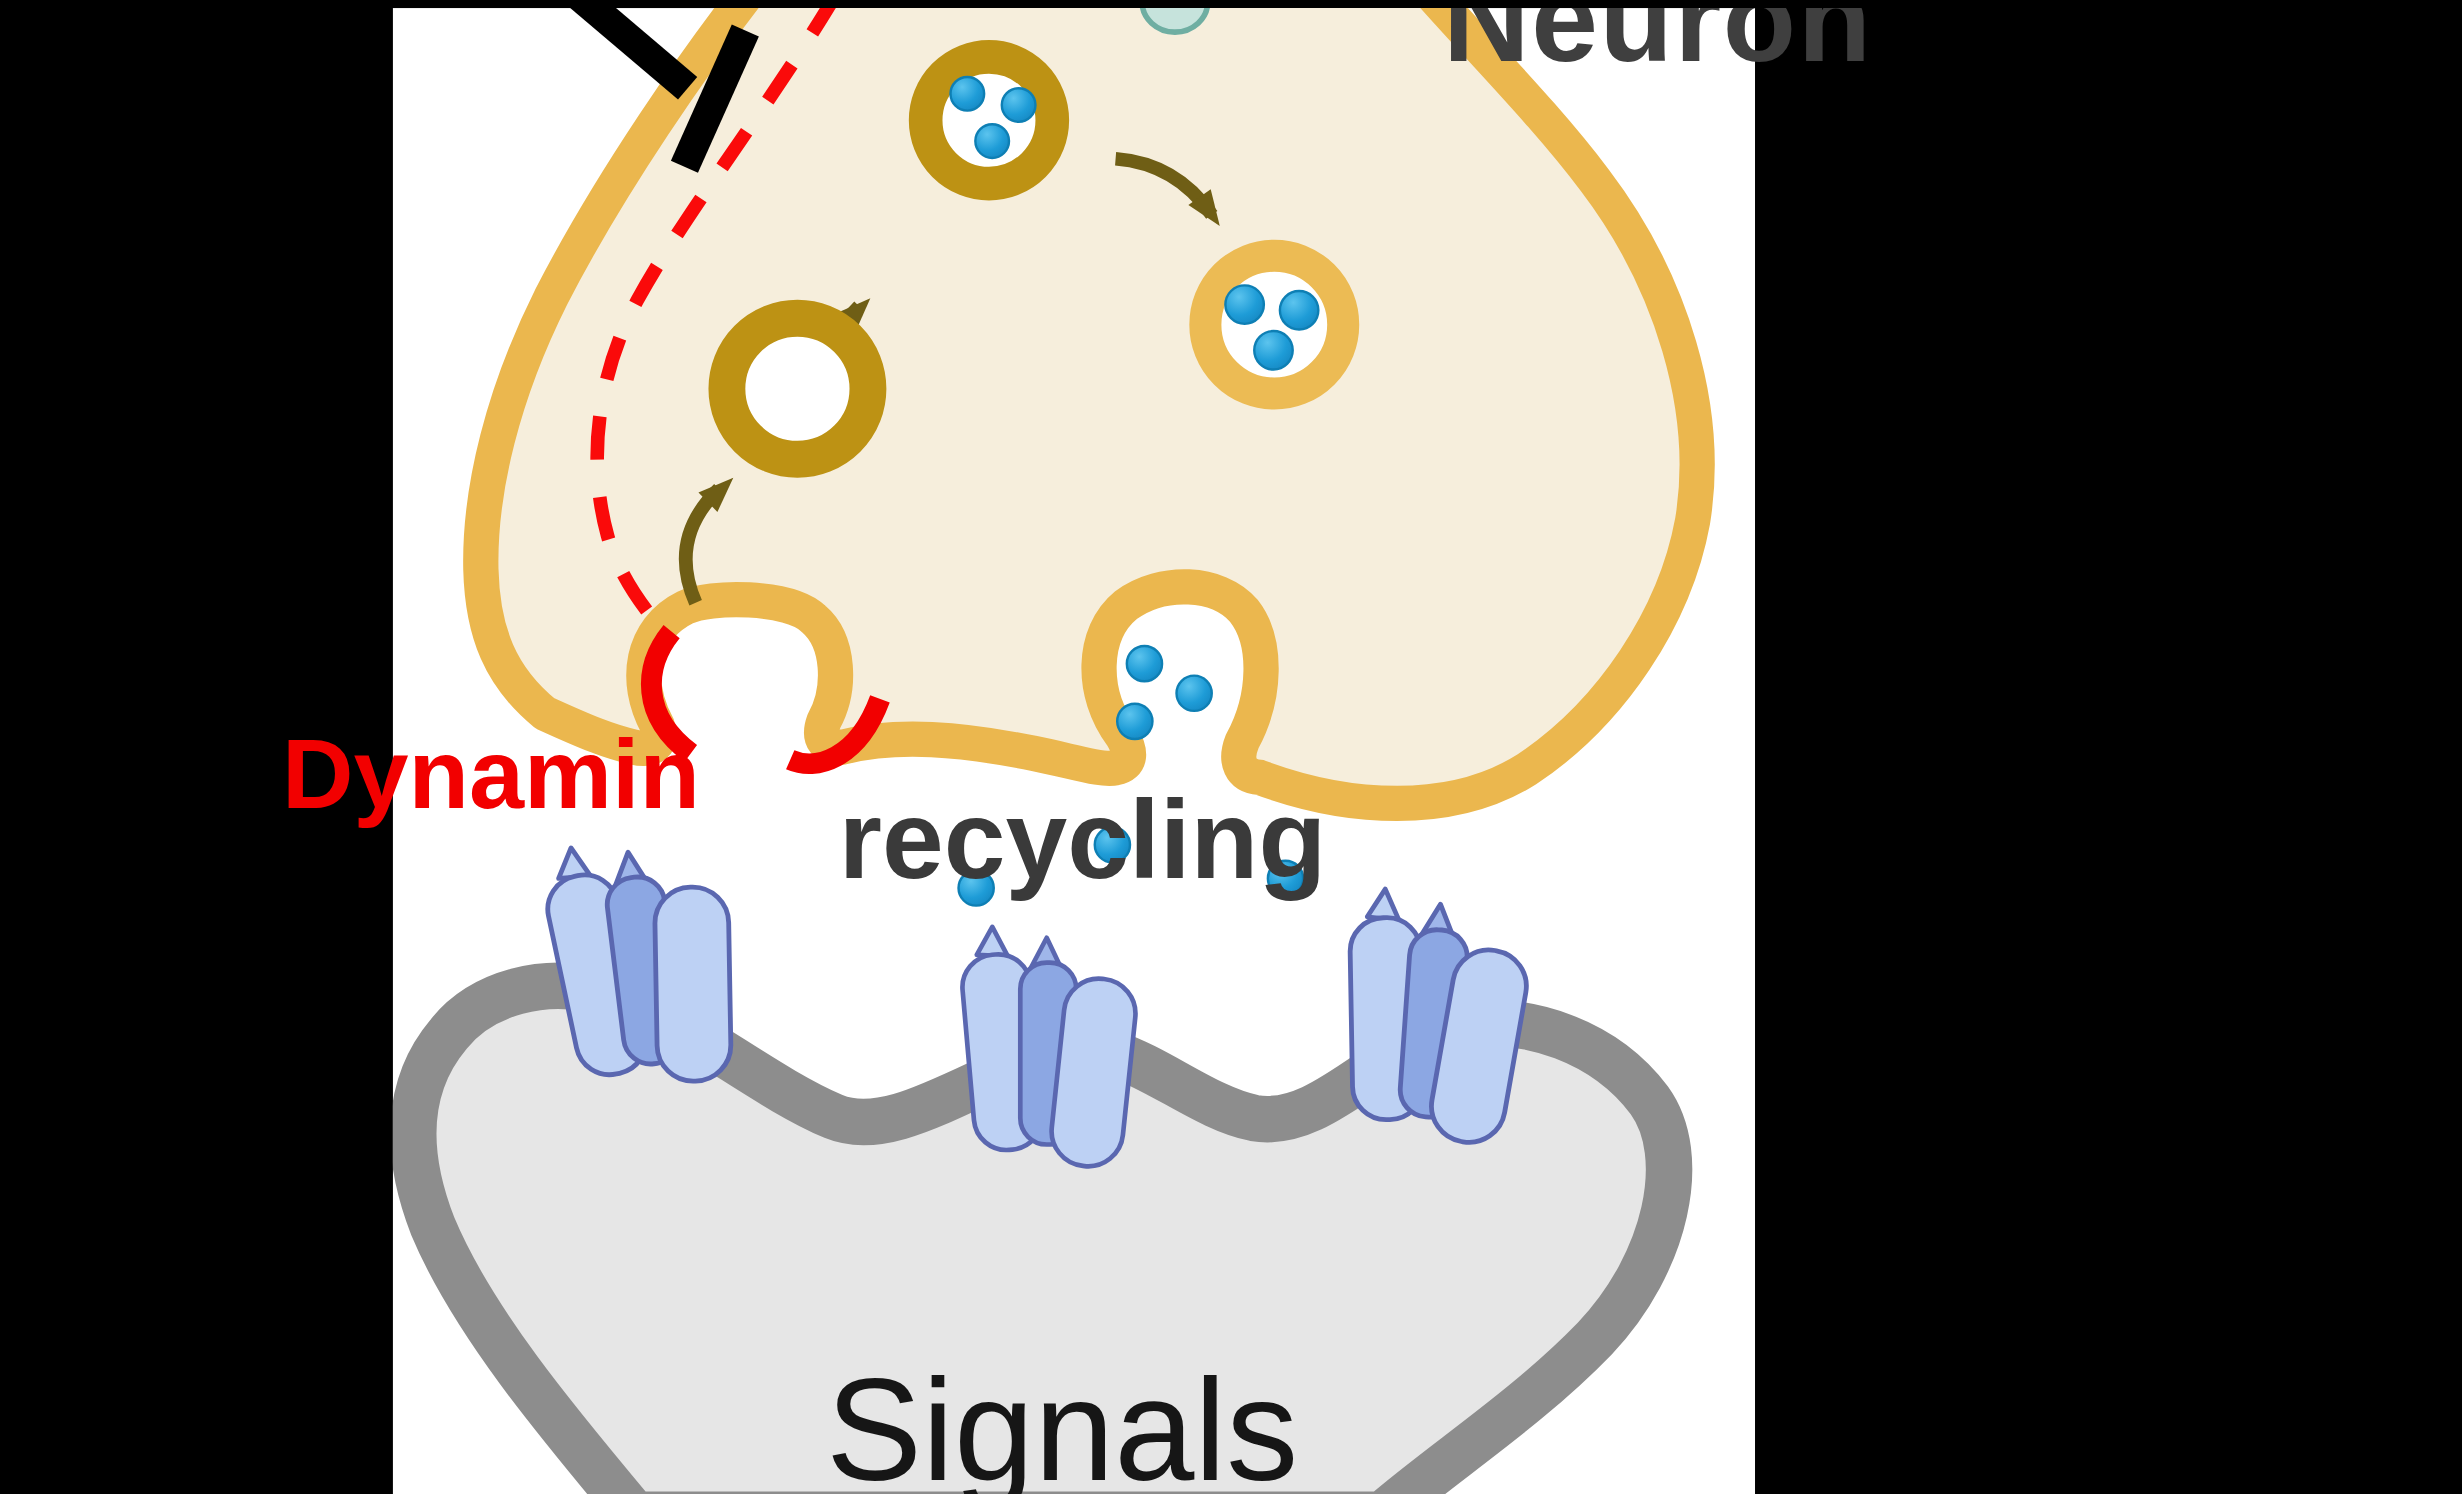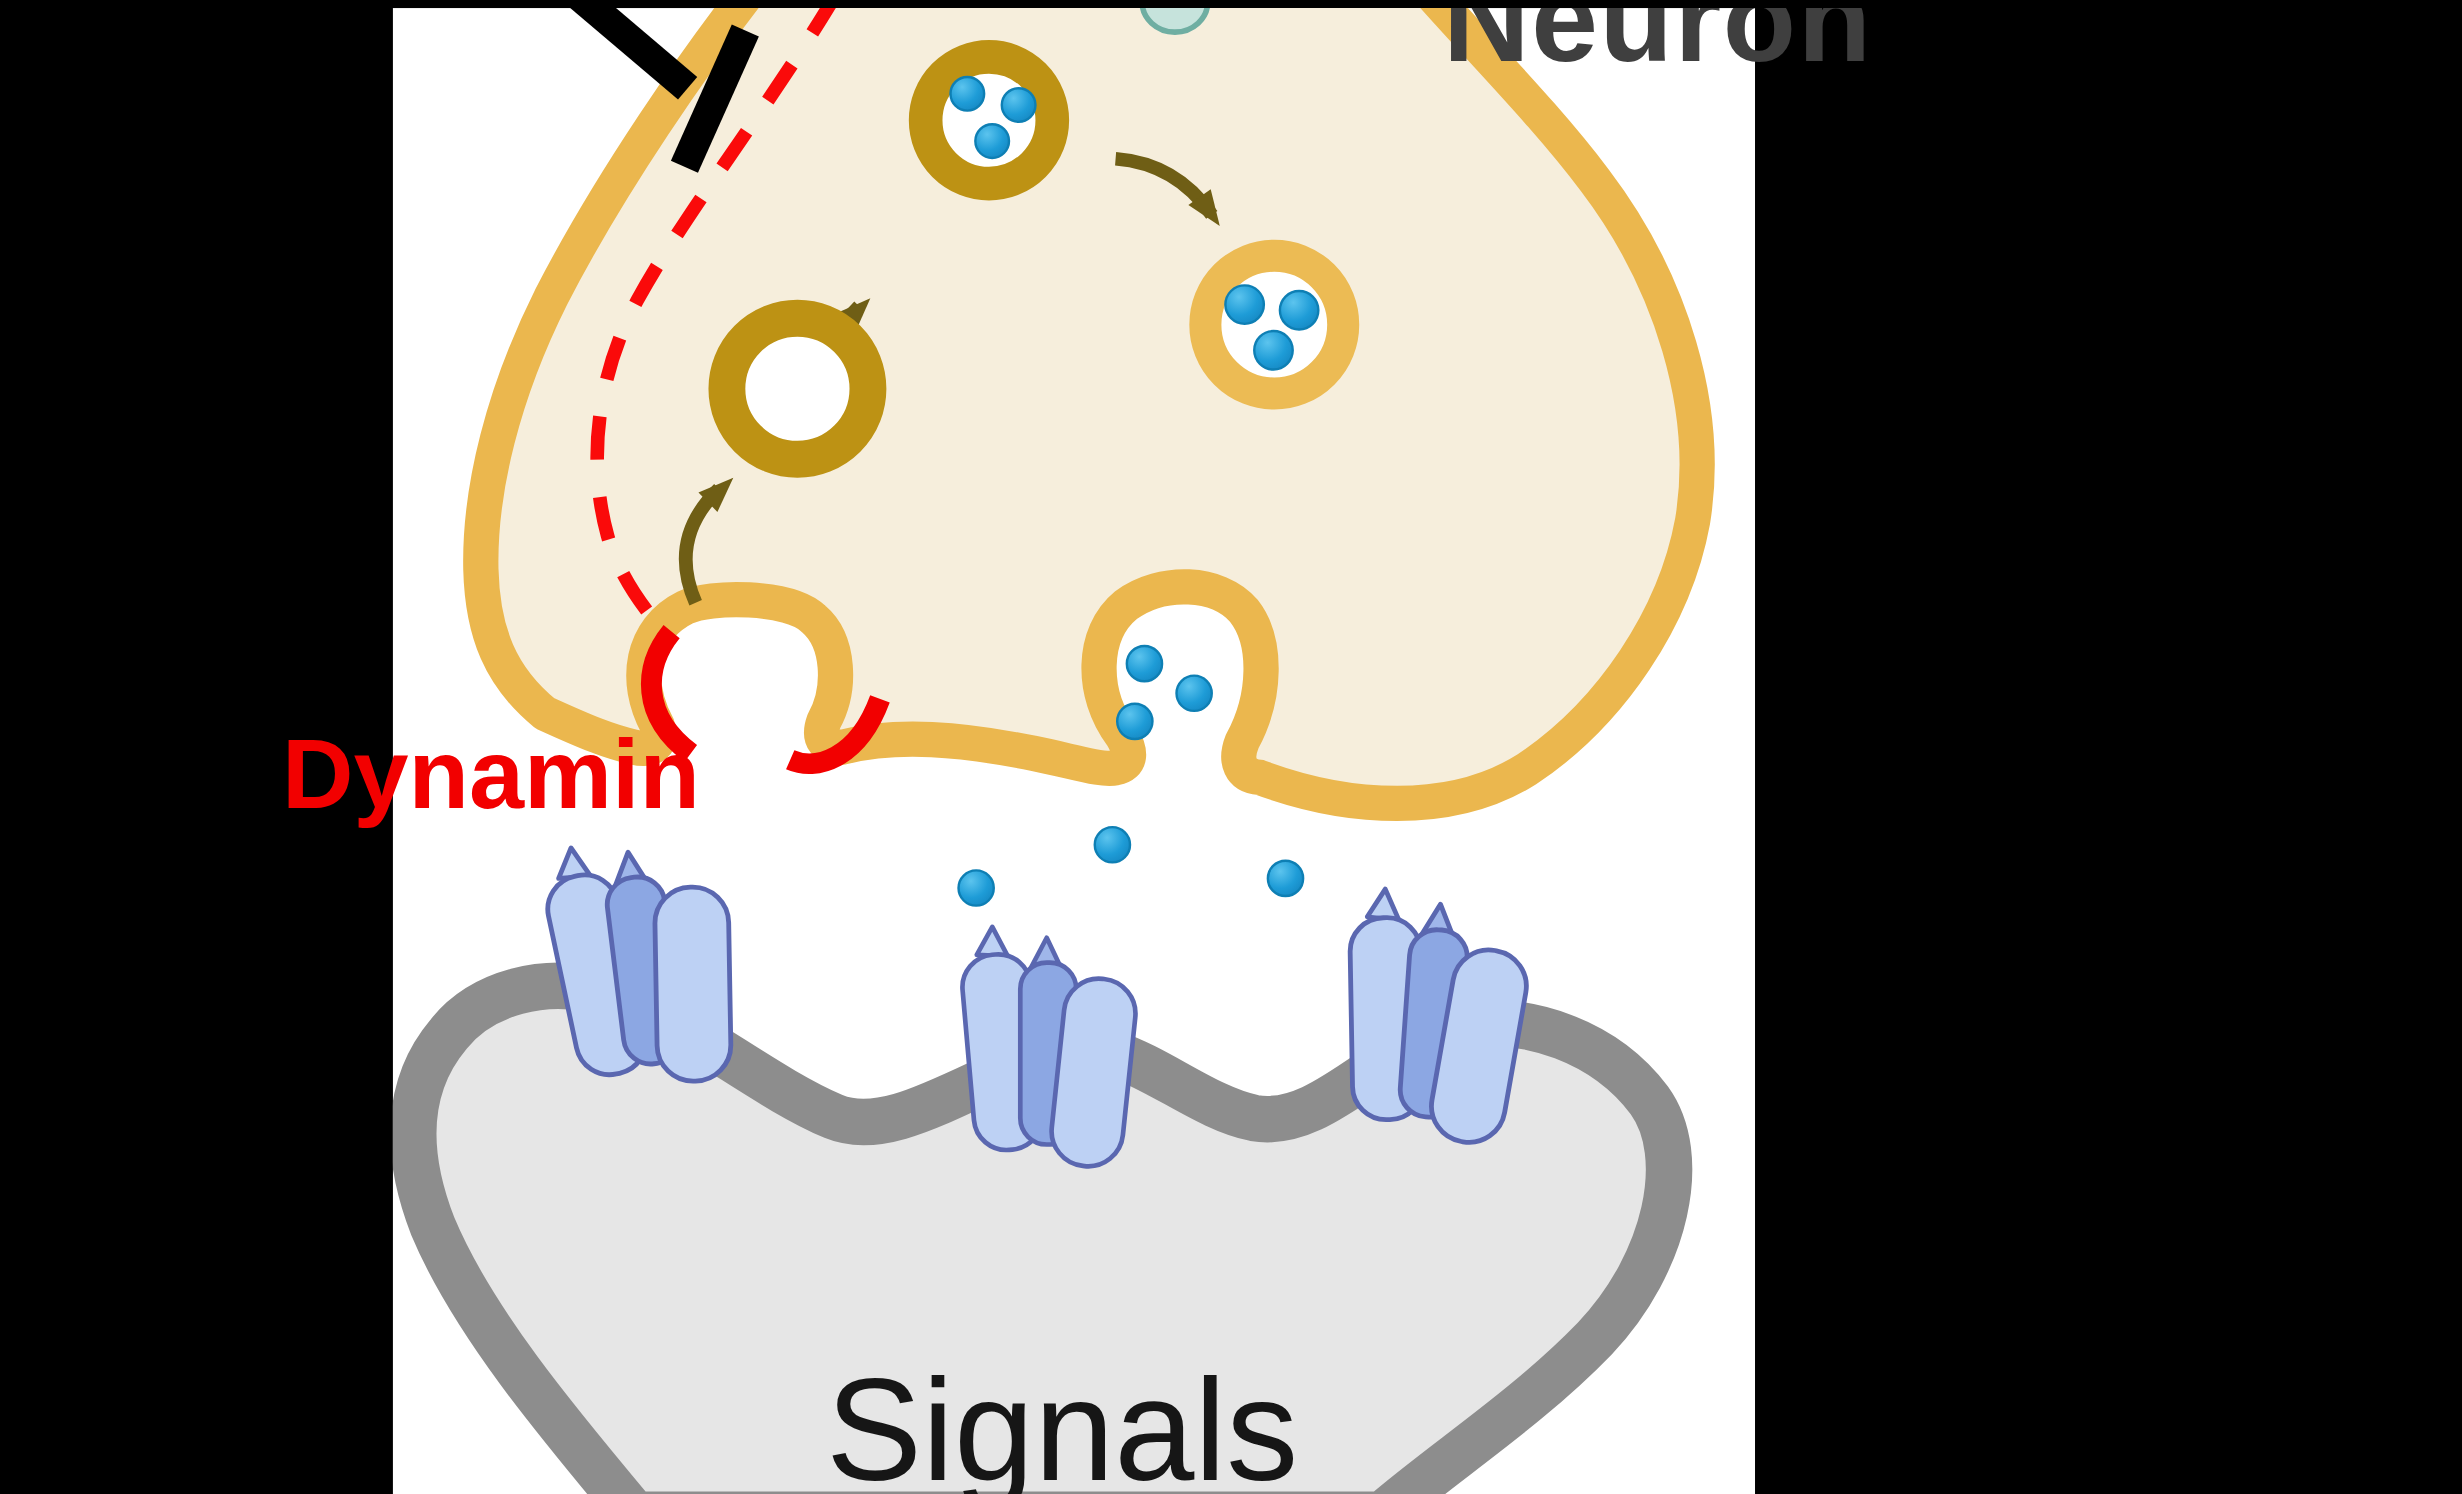--- a/index.html
+++ b/index.html
@@ -114,20 +114,21 @@
     <use href="#receptor" transform="translate(1308,1290) scale(0.97)"></use>
     <use href="#receptor" transform="translate(1790,1252) rotate(4)"></use>
 
     <rect x="0" y="0" width="490" height="1864" fill="#000000"></rect>
     <rect x="2190" y="0" width="882" height="1864" fill="#000000"></rect>
   </svg>
 
   <div class="lbl lbl-neuron">Neuron</div>
 
   <div class="lbl lbl-vesicle">
+    <div>recycling</div>
   </div>
 
   <div class="lbl lbl-dynamin">Dynamin</div>
 
 
   <div class="lbl lbl-signals">Signals</div>
 
 </div>
 
 

